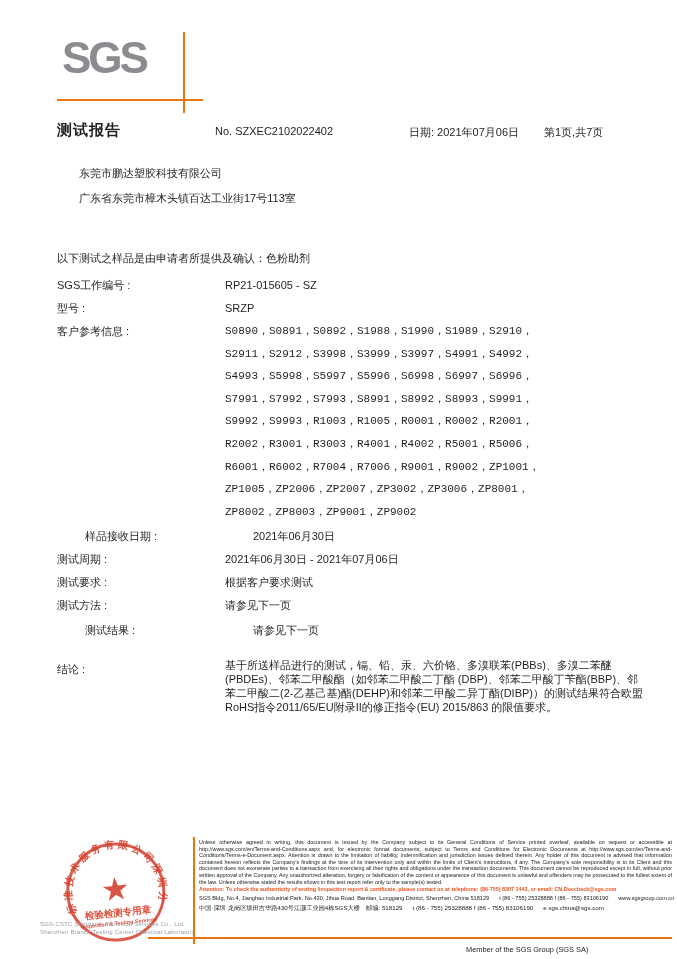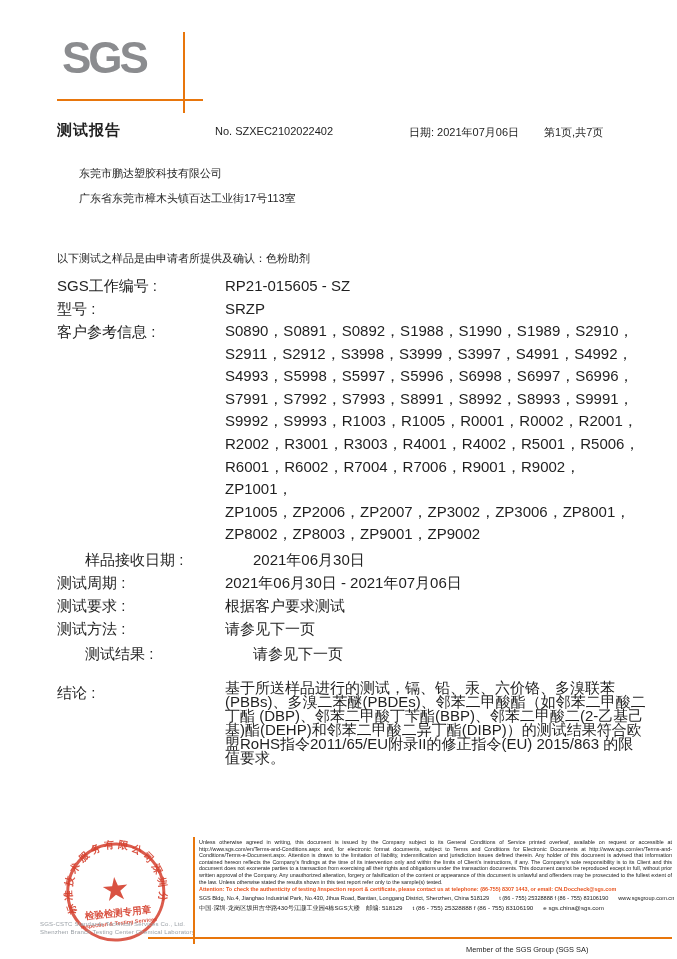--- a/index.html
+++ b/index.html
@@ -24,25 +24,25 @@
   .doc-title { position:absolute; left:0; top:0; font-size:15px; font-weight:700; letter-spacing:1px; }
   .h-no    { position:absolute; left:158px; top:4px; font-size:11px; }
   .h-date  { position:absolute; left:352px; top:4px; font-size:11px; }
   .h-pages { position:absolute; left:487px; top:4px; font-size:11px; }
 
   .applicant { position:absolute; left:57px; top:161px; font-size:11px; line-height:25px;margin-left:22px; }
 
   .sample-note { position:absolute; left:57px; top:251px; font-size:11px;text-align:right; }
 
   
-  .fields { position:absolute; left:57px; top:274px; width:590px; font-size:15px; }
+  .fields { position:absolute; left:57px; top:274px; width:590px; font-size:11px; }
   .frow { display:flex; align-items:flex-start; line-height:23px; }
   .frow .lbl { width:168px; flex:none; }
   .frow .val { flex:1; }
-  .ref-lines div { line-height:22.6px; }
+  .ref-lines div { line-height:22.6px;font-family:Liberation Mono, monospace; }
   .gap-sm { margin-top:2px;margin-left:28px; }
   .gap-md { margin-top:16px; }
   .conclusion .val { line-height:14px; width:440px; }
 
   
   .seal-svg { position:absolute; left:46px; top:838px; transform:rotate(-6deg); }
   .seal-company {
     position:absolute; left:40px; top:920px; width:170px;
     font-size:6px; line-height:8px; color:#9aa0a6; letter-spacing:0.2px;
   }

